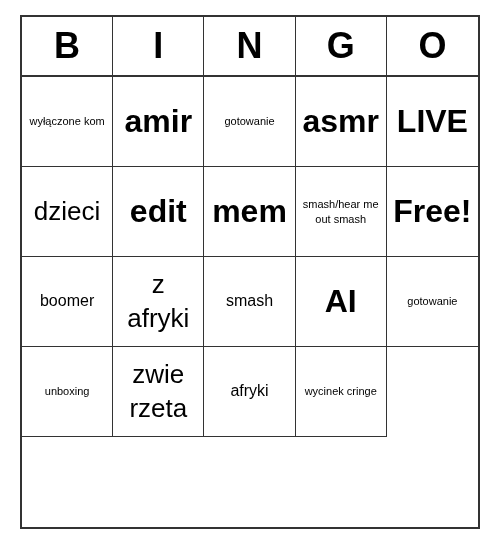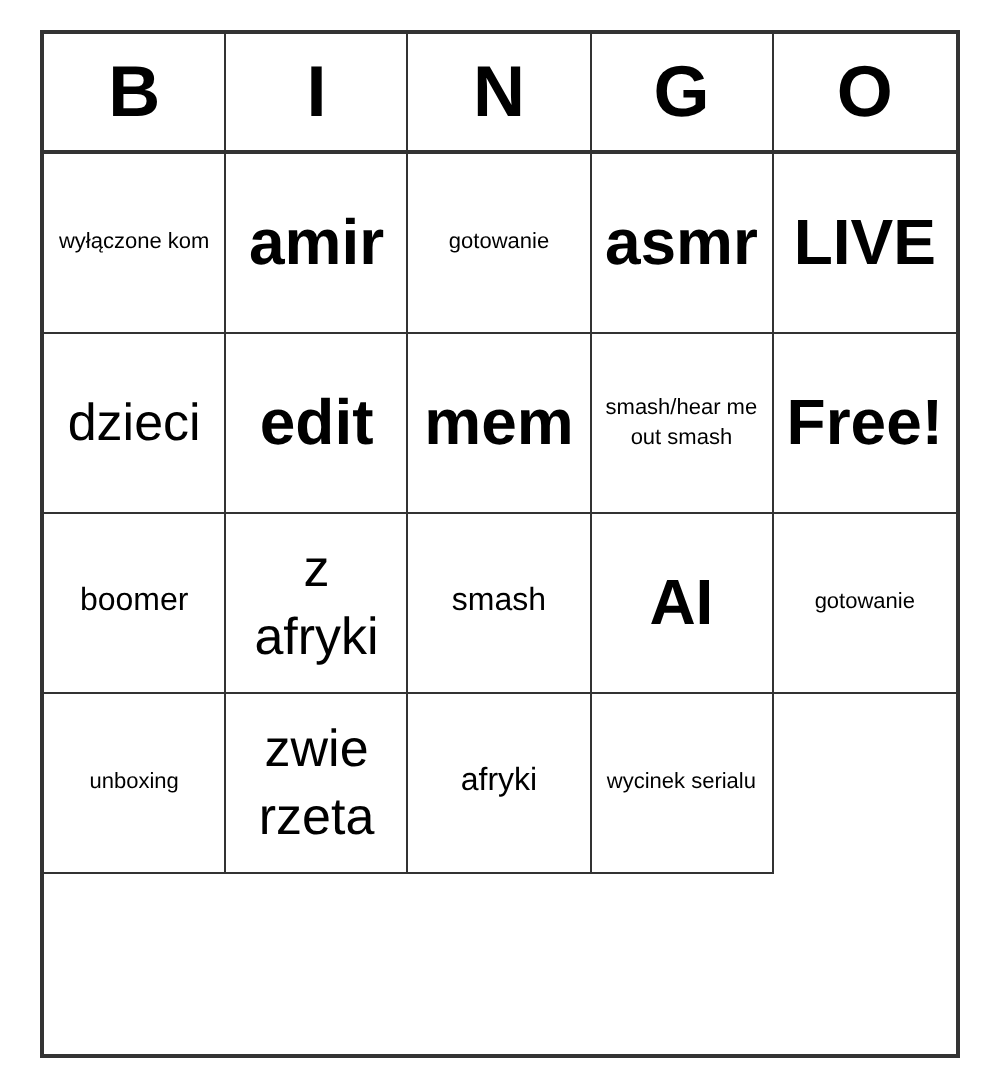--- a/index.html
+++ b/index.html
@@ -134,16 +134,16 @@
       <div class="bingo-cell">
         <span class="cell-text small">unboxing</span>
       </div>
       <div class="bingo-cell">
         <span class="cell-text large">zwie rzeta</span>
       </div>
       <div class="bingo-cell">
         <span class="cell-text medium">afryki</span>
       </div>
       <div class="bingo-cell">
-        <span class="cell-text small">wycinek serialu</span>
+        <span class="cell-text small">wycinek cringe</span>
       </div>
     </div>
 </div>
 
 </body></html>

